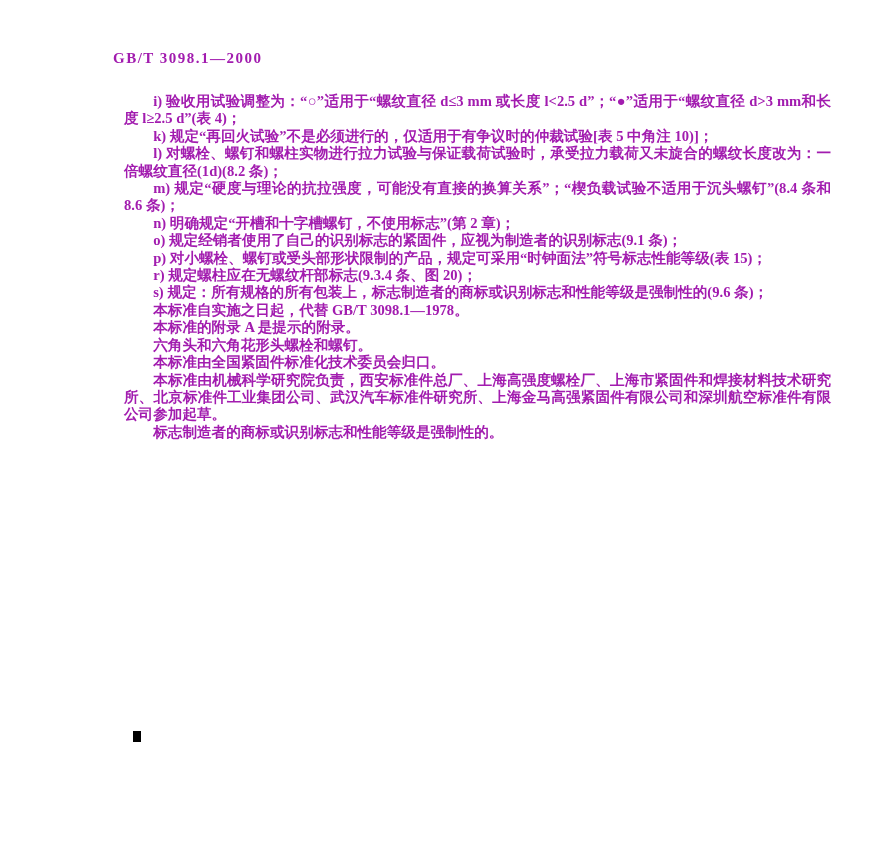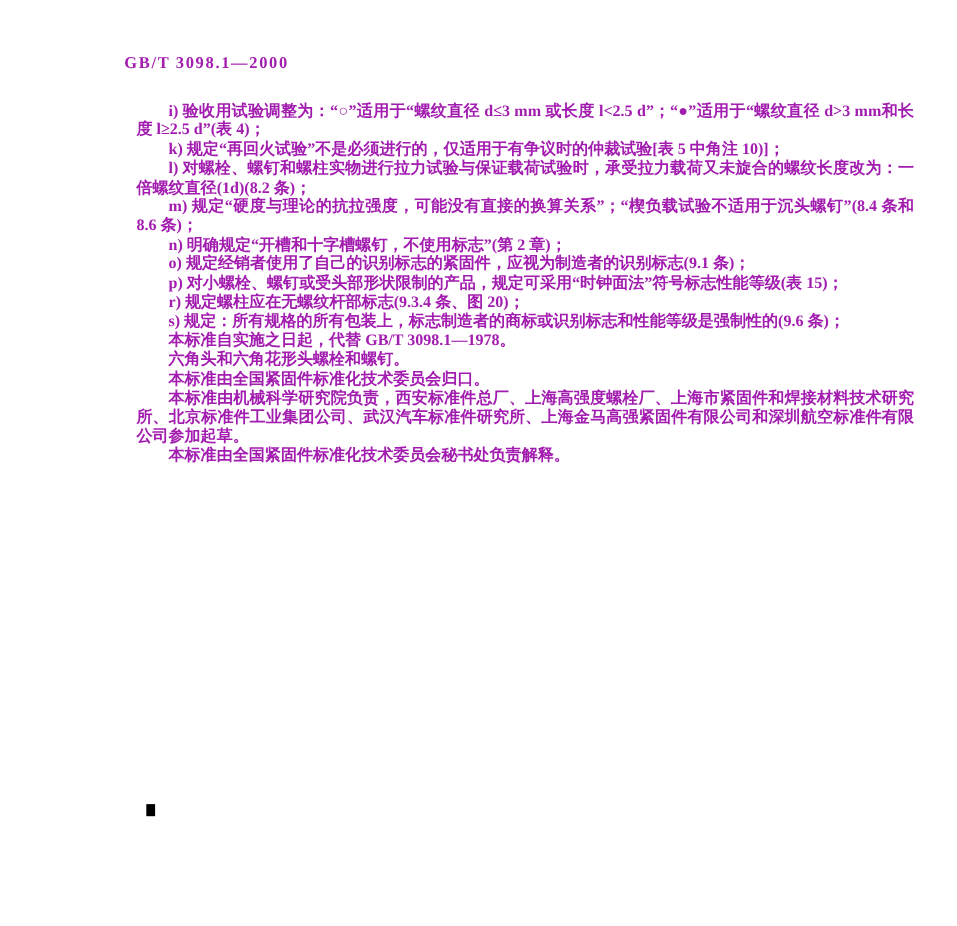--- a/index.html
+++ b/index.html
@@ -62,21 +62,22 @@
     <p class="para">i) 验收用试验调整为：“○”适用于“螺纹直径 d≤3 mm 或长度 l&lt;2.5 d”；“●”适用于“螺纹直径 d&gt;3 mm和长度 l≥2.5 d”(表 4)；</p>
     <p class="para">k) 规定“再回火试验”不是必须进行的，仅适用于有争议时的仲裁试验[表 5 中角注 10)]；</p>
     <p class="para">l) 对螺栓、螺钉和螺柱实物进行拉力试验与保证载荷试验时，承受拉力载荷又未旋合的螺纹长度改为：一倍螺纹直径(1d)(8.2 条)；</p>
     <p class="para">m) 规定“硬度与理论的抗拉强度，可能没有直接的换算关系”；“楔负载试验不适用于沉头螺钉”(8.4 条和 8.6 条)；</p>
     <p class="para">n) 明确规定“开槽和十字槽螺钉，不使用标志”(第 2 章)；</p>
     <p class="para">o) 规定经销者使用了自己的识别标志的紧固件，应视为制造者的识别标志(9.1 条)；</p>
     <p class="para">p) 对小螺栓、螺钉或受头部形状限制的产品，规定可采用“时钟面法”符号标志性能等级(表 15)；</p>
     <p class="para">r) 规定螺柱应在无螺纹杆部标志(9.3.4 条、图 20)；</p>
     <p class="para">s) 规定：所有规格的所有包装上，标志制造者的商标或识别标志和性能等级是强制性的(9.6 条)；</p>
     <p class="para">本标准自实施之日起，代替 GB/T 3098.1—1978。</p>
+    <p class="para">本标准的附录 A 是提示的附录。</p>
     <p class="para">六角头和六角花形头螺栓和螺钉。</p>
     <p class="para">本标准由全国紧固件标准化技术委员会归口。</p>
     <p class="para">本标准由机械科学研究院负责，西安标准件总厂、上海高强度螺栓厂、上海市紧固件和焊接材料技术研究所、北京标准件工业集团公司、武汉汽车标准件研究所、上海金马高强紧固件有限公司和深圳航空标准件有限公司参加起草。</p>
-    <p class="para">本标准由全国紧固件标准化技术委员会秘书处负责解释。</p>
+    <p class="para">标志制造者的商标或识别标志和性能等级是强制性的。</p>
   </div>
 
   <div class="ink-mark"></div>
 
 </div>
 
 </body></html>

